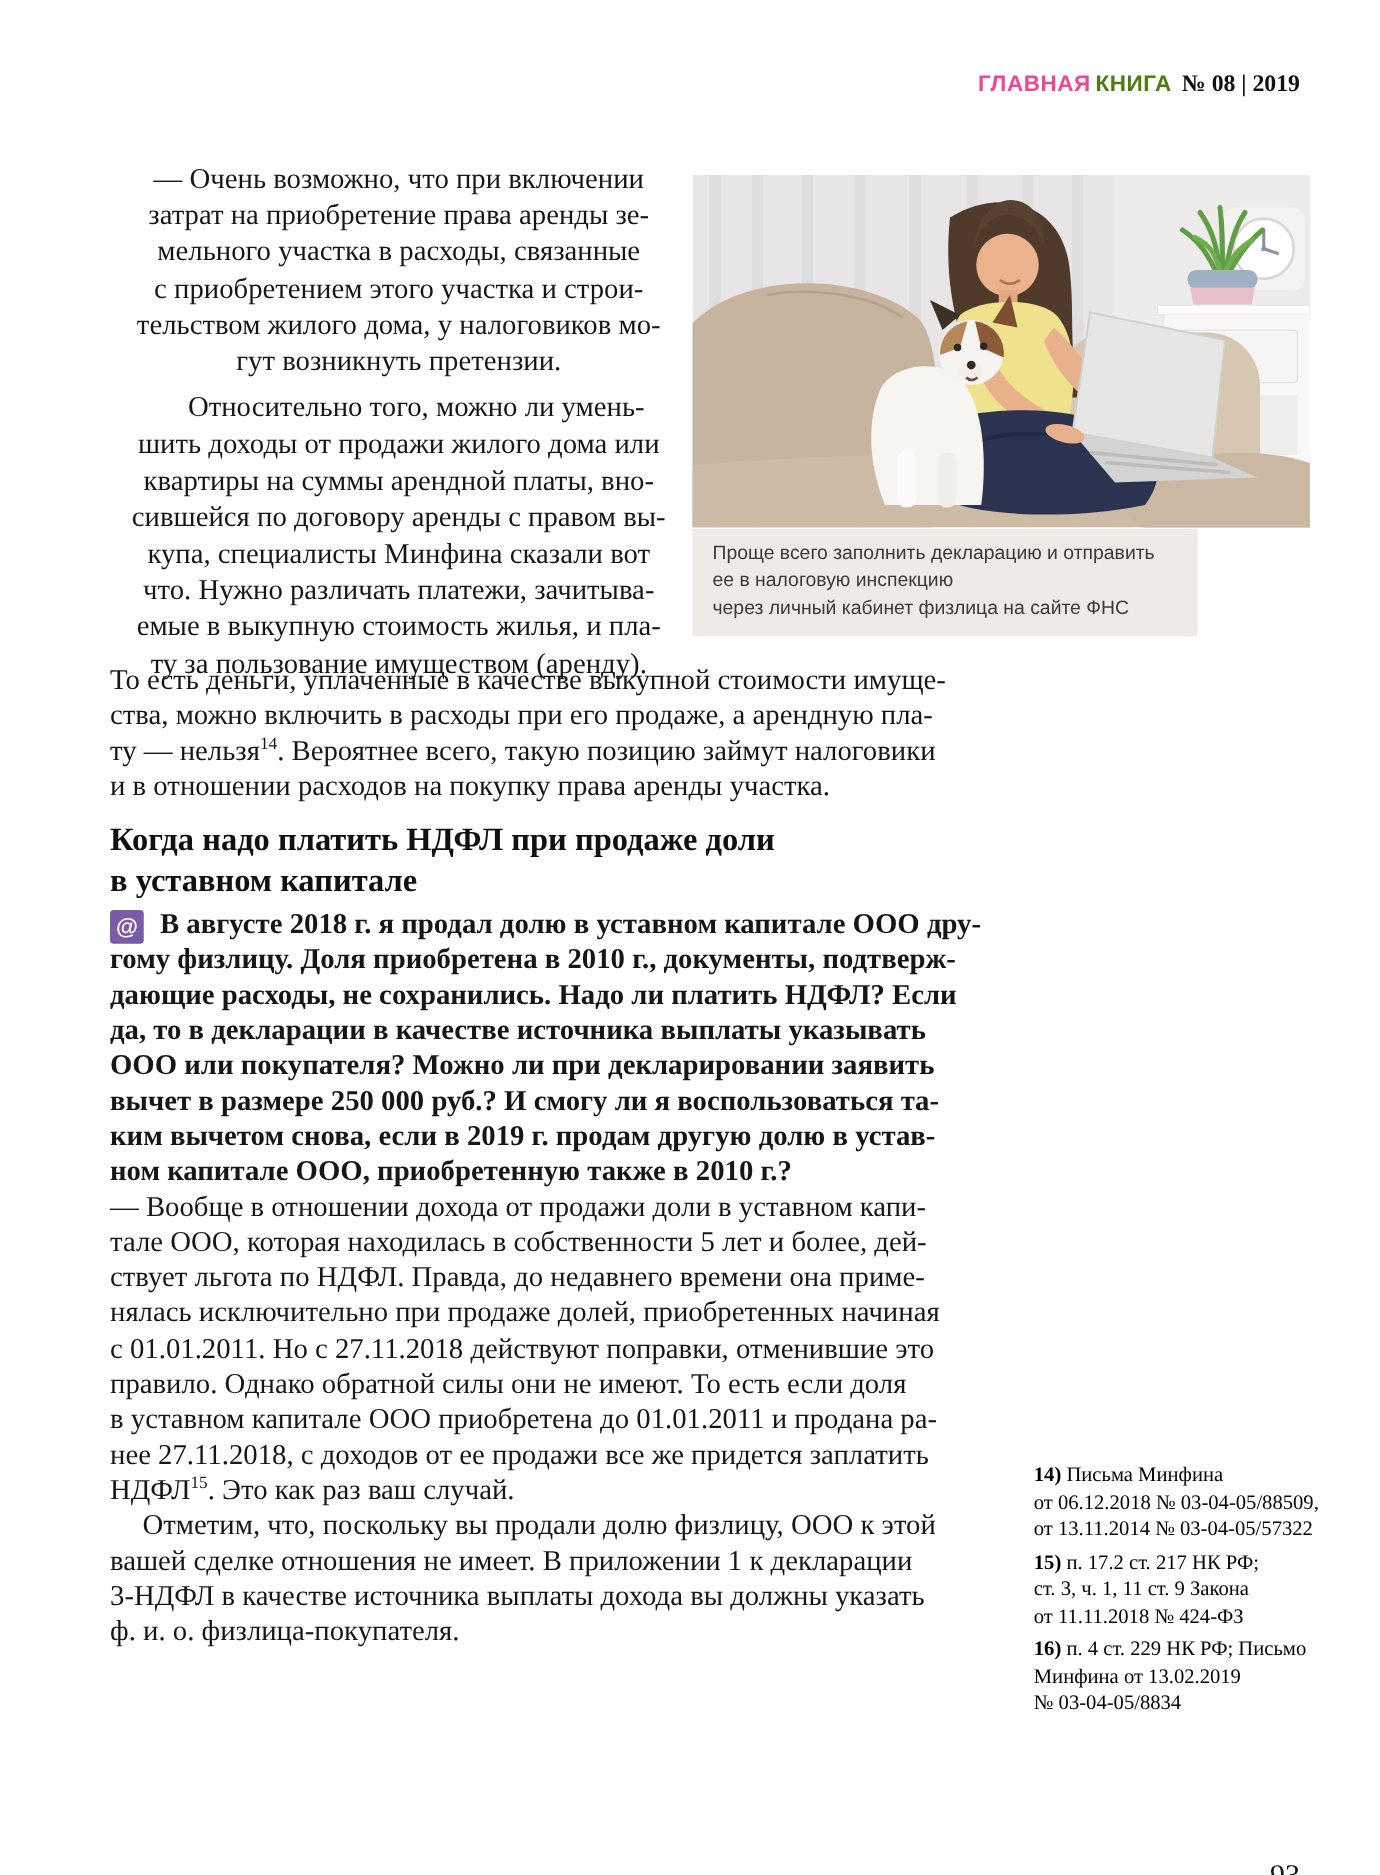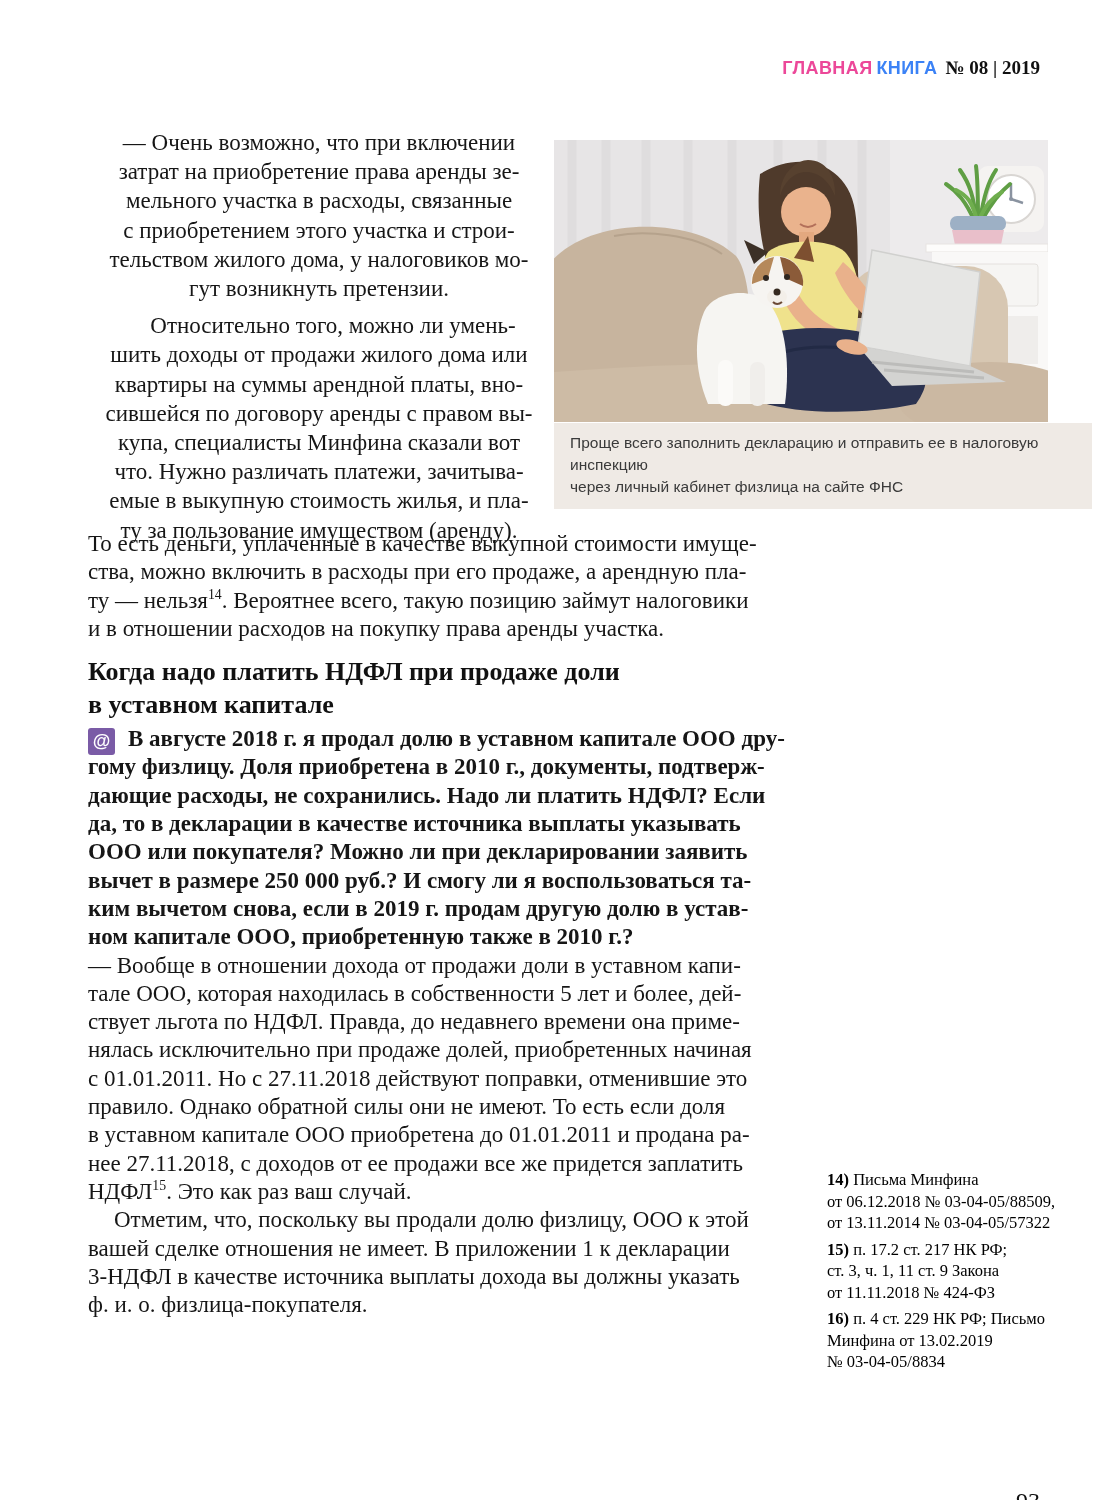--- a/index.html
+++ b/index.html
@@ -3,33 +3,33 @@
 <meta charset="utf-8">
 <style>
   html,body{margin:0;padding:0;background:#ffffff;}
   .page{
     position:relative;width:1104px;height:1500px;background:#ffffff;
     font-family:"Liberation Serif",serif;color:#161616;overflow:hidden;
   }
   
   .header{position:absolute;top:57px;right:64px;white-space:nowrap;}
   .brand{font-family:"Liberation Sans",sans-serif;font-weight:bold;font-size:18px;letter-spacing:.4px;color:#ec4899;}
-  .brand.purple{color:#3b82f6;text-align:right;}
+  .brand.purple{color:#4d7c0f;text-align:right;}
   .issue{font-family:"Liberation Serif",serif;font-weight:bold;font-size:19px;color:#111;margin-left:4px;text-align:right;}
 
   
   .left-col{position:absolute;left:88px;top:128px;width:462px;font-size:23px;line-height:29.2px;}
   .left-col p{margin:0;white-space:pre-line;text-align:center;}
   .left-col p.indent{text-indent:28px;margin-top:8px;}
 
   
   .photo-wrap{position:absolute;left:554px;top:140px;width:494px;}
   .photo-wrap svg{display:block;}
   .caption{
-    box-sizing:border-box;width:538px;margin-top:1px;background:#efeae5;
+    box-sizing:border-box;width:404px;margin-top:1px;background:#efeae5;
     font-family:"Liberation Sans",sans-serif;font-size:15.5px;line-height:22px;color:#3a3a3a;
     padding:9px 16px 11px 16px;white-space:pre-line;
   }
 
   
   .main-col{position:absolute;left:88px;top:530px;width:700px;font-size:23px;line-height:28.3px;}
   .main-col p{margin:0;white-space:pre-line;}
   .section-heading{
     margin:12px 0 4px 0;font-size:26px;line-height:33px;font-weight:bold;color:#111;
     white-space:pre-line;

